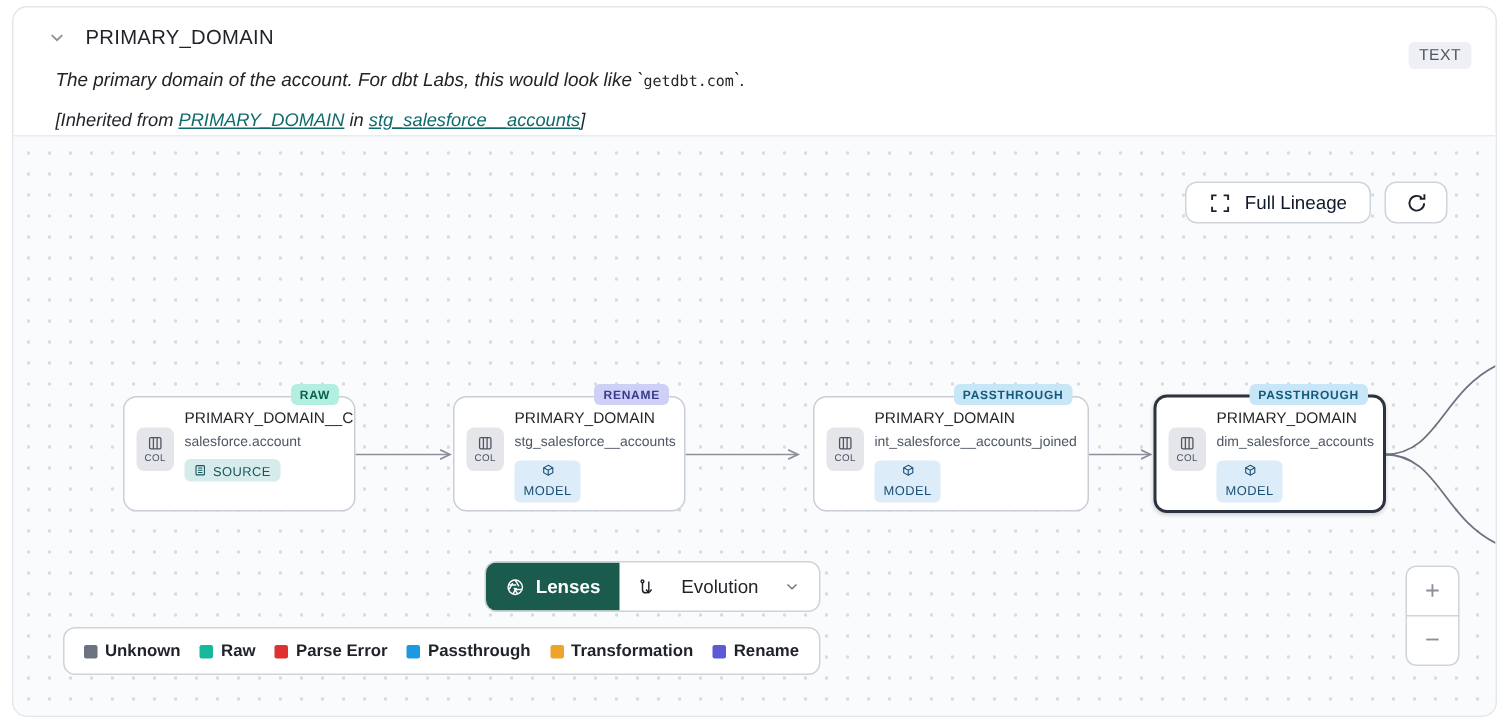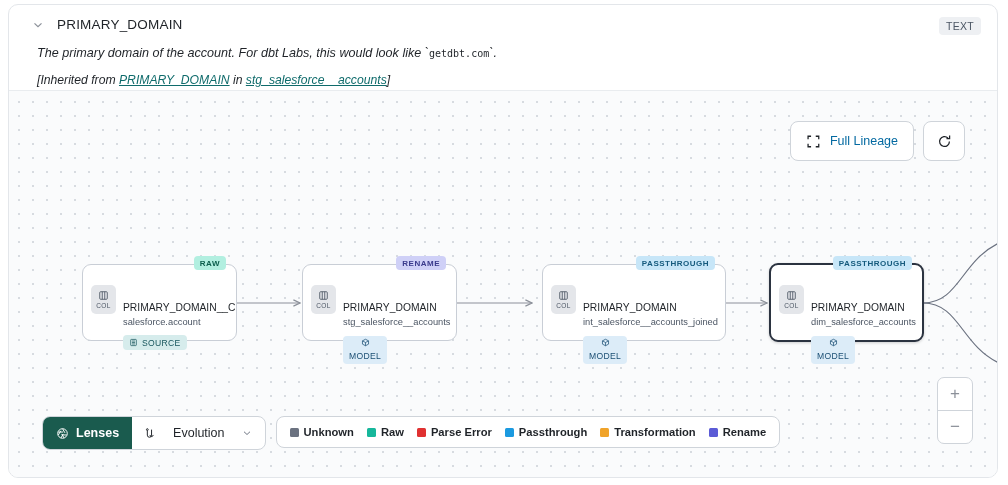--- a/index.html
+++ b/index.html
@@ -14,21 +14,21 @@
     position:absolute;left:8px;top:4px;width:990px;height:474px;
     background:#fff;border:1px solid #e3e6ea;border-radius:10px;
     box-sizing:border-box;overflow:hidden;
   }
   
   .hdr{position:relative;height:85px;}
   .hdr-row{position:absolute;left:22px;top:12px;display:flex;align-items:center;gap:12px;}
   .chev{width:14px;height:14px;color:#6b7280;display:block;}
   .hdr-title{font-size:13.5px;color:#1f2328;letter-spacing:.2px;}
   .badge-text{
-    position:absolute;right:16px;top:12px;
+    position:absolute;right:16px;top:23px;
     background:#eef0f3;color:#4b5563;font-size:10.5px;
     padding:3px 7px;border-radius:4px;letter-spacing:.3px;
   }
   .desc{
     position:absolute;left:28px;top:41px;
     font-size:12.6px;font-style:italic;color:#1f2328;white-space:nowrap;
   }
   .desc .mono{
     font-family:"DejaVu Sans Mono","Liberation Mono",monospace;
     font-style:normal;font-weight:normal;font-size:10px;
@@ -63,48 +63,48 @@
   .ntag.raw{background:#b2efe0;color:#0d5f4d;}
   .ntag.rename{background:#cfd0f7;color:#3a3a8c;}
   .ntag.pass{background:#c7e6f8;color:#155a7d;}
   .colbox{
     position:absolute;left:8px;top:20px;width:25px;height:29px;
     background:#e4e6ea;border-radius:5px;
     display:flex;flex-direction:column;align-items:center;justify-content:center;gap:1px;
   }
   .colbox .cl{font-size:6.5px;color:#4b5563;letter-spacing:.3px;}
   .nbody{position:absolute;left:40px;top:9px;right:6px;}
-  .nname{font-size:10.3px;color:#1f2328;margin-bottom:4px;white-space:nowrap;margin-top:28px;}
+  .nname{font-size:10.3px;color:#1f2328;margin-bottom:4px;white-space:nowrap;}
   .nsub{font-size:9.3px;color:#4b5563;margin-bottom:6px;white-space:nowrap;}
   .pill{
     display:inline-flex;align-items:center;gap:4px;
     font-size:8.6px;letter-spacing:.3px;padding:2.5px 6px;border-radius:4px;
   }
   .pill.source{background:#d6ecec;color:#17555c;}
   .pill.model{background:#dcecf8;color:#1b4f74;flex-direction:column;}
   
   .tr{position:absolute;right:32px;top:30px;display:flex;gap:9px;align-items:center;}
   .btn{
-    height:40px;background:#fff;border:1px solid #cfd4da;border-radius:8px;
+    height:28px;background:#fff;border:1px solid #cfd4da;border-radius:8px;
     display:flex;align-items:center;justify-content:center;gap:9px;
-    font-size:12.5px;color:#0369a1;padding:0 15px;box-sizing:border-box;
+    font-size:12.5px;color:#0f172a;padding:0 15px;box-sizing:border-box;
   }
   .btn.icon-only{width:42px;padding:0;}
   
   .zoomctl{
     position:absolute;right:24px;bottom:33px;width:34px;
     background:#fff;border:1px solid #cfd4da;border-radius:7px;overflow:hidden;
   }
   .zoomctl div{
     height:32px;display:flex;align-items:center;justify-content:center;
     font-size:17px;color:#8b9099;
   }
   .zoomctl div:first-child{border-bottom:1px solid #cfd4da;}
   
-  .botbar{position:absolute;left:33px;bottom:27px;display:flex;align-items:flex-start;gap:10px;}
+  .botbar{position:absolute;left:33px;bottom:27px;display:flex;align-items:flex-end;gap:10px;flex-direction:column;}
   .seg{display:flex;border:1px solid #cfd4da;border-radius:8px;overflow:hidden;height:32px;background:#fff;}
   .seg .lenses{
     background:#1a5b4e;color:#fff;display:flex;align-items:center;gap:7px;
     padding:0 13px;font-size:12.5px;font-weight:bold;
   }
   .seg .evo{
     display:flex;align-items:center;gap:16px;padding:0 12px;
     font-size:12.5px;color:#1f2328;
   }
   .legend{

